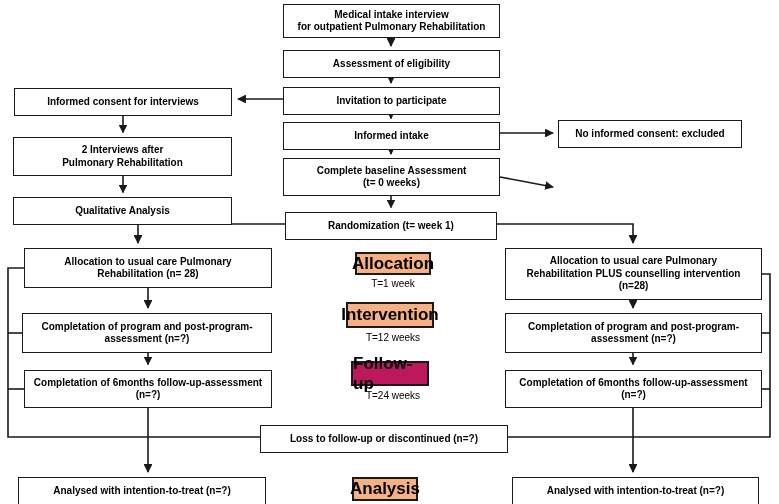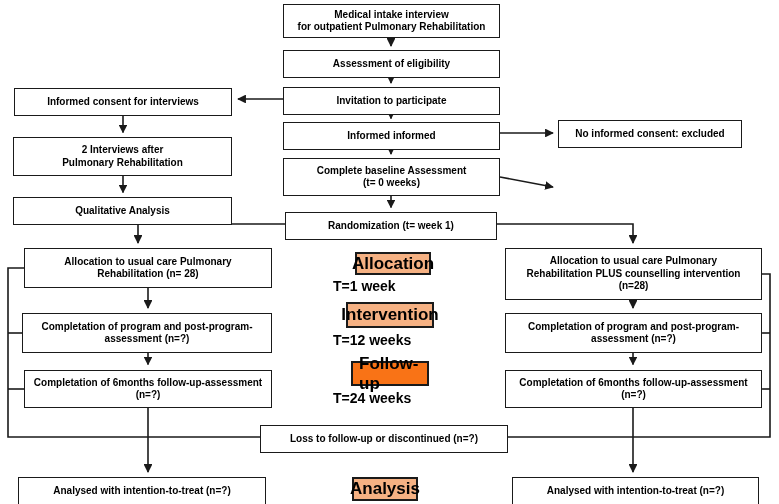--- a/index.html
+++ b/index.html
@@ -15,22 +15,22 @@
     text-align:center;font-size:10px;font-weight:bold;line-height:1.25;
     white-space:pre-line;z-index:2;padding:13px 2px;
   }
   .box.left-text{justify-content:flex-start;text-align:left;padding-left:9px;}
   .phase{
     position:absolute;box-sizing:border-box;border:2px solid #1a1a1a;
     display:flex;align-items:center;justify-content:center;
     font-size:17px;font-weight:bold;color:#000;z-index:2;
   }
   .time-label{
-    position:absolute;font-size:14px;font-weight:bold;color:#000;
-    text-align:left;z-index:2;white-space:nowrap;
+    position:absolute;font-size:10px;font-weight:normal;color:#000;
+    text-align:center;z-index:2;white-space:nowrap;
   }
 </style>
 </head>
 <body>
 
 <div class="canvas">
 
   <svg class="wires" width="779" height="504" viewBox="0 0 779 504">
     <defs>
       <marker id="ah" viewBox="0 0 10 10" refX="9" refY="5" markerWidth="5.5" markerHeight="5.5" orient="auto-start-reverse">
@@ -71,21 +71,21 @@
       <path d="M762 274 H770 V437 H508"></path>
       <path d="M770 333 H762"></path>
       <path d="M770 389 H762"></path>
     </g>
   </svg>
 
   <div class="box" style="left:283px;top:4px;width:217px;height:34px;">Medical intake interview
 for outpatient Pulmonary Rehabilitation</div>
   <div class="box" style="left:283px;top:87px;width:217px;height:24px;">Invitation to participate</div>
   <div class="box" style="left:283px;top:50px;width:217px;height:24px;">Assessment of eligibility</div>
-  <div class="box" style="left:283px;top:122px;width:217px;height:23px;">Informed informed</div>
+  <div class="box" style="left:283px;top:122px;width:217px;height:23px;">Informed intake</div>
   <div class="box" style="left:283px;top:158px;width:217px;height:38px;">Complete baseline Assessment
 (t= 0 weeks)</div>
   <div class="box" style="left:285px;top:212px;width:212px;height:24px;">Randomization (t= week 1)</div>
 
   <div class="box" style="left:14px;top:88px;width:218px;height:23px;">Informed consent for interviews</div>
   <div class="box" style="left:13px;top:137px;width:219px;height:39px;">2 Interviews after
 Pulmonary Rehabilitation</div>
   <div class="box" style="left:13px;top:197px;width:219px;height:24px;">Qualitative Analysis</div>
 
   <div class="box" style="left:558px;top:120px;width:184px;height:23px;">No informed consent: excluded</div>
@@ -108,18 +108,18 @@
   <div class="box" style="left:512px;top:477px;width:247px;height:24px;">Analysed with intention-to-treat (n=?)</div>
 
   <div class="box" style="left:260px;top:425px;width:248px;height:24px;">Loss to follow-up or discontinued (n=?)</div>
 
   <div class="phase" style="left: 355px; top: 252px; width: 76px; height: 23px; background: rgb(245, 177, 131);">Allocation</div>
   <div class="time-label" style="left:333px;top:278px;width:120px;">T=1 week</div>
 
   <div class="phase" style="left: 346px; top: 302px; width: 88px; height: 26px; background: rgb(245, 177, 131);">Intervention</div>
   <div class="time-label" style="left:333px;top:332px;width:120px;">T=12 weeks</div>
 
-  <div class="phase" style="left: 351px; top: 361px; width: 78px; height: 25px; background: #f97316; padding-left: 6px;">Follow-up</div>
+  <div class="phase" style="left: 351px; top: 361px; width: 78px; height: 25px; background: #be185d;">Follow-up</div>
   <div class="time-label" style="left:333px;top:390px;width:120px;">T=24 weeks</div>
 
   <div class="phase" style="left: 352px; top: 477px; width: 66px; height: 24px; background: rgb(245, 177, 131);">Analysis</div>
 
 </div>
 
 </body></html>

